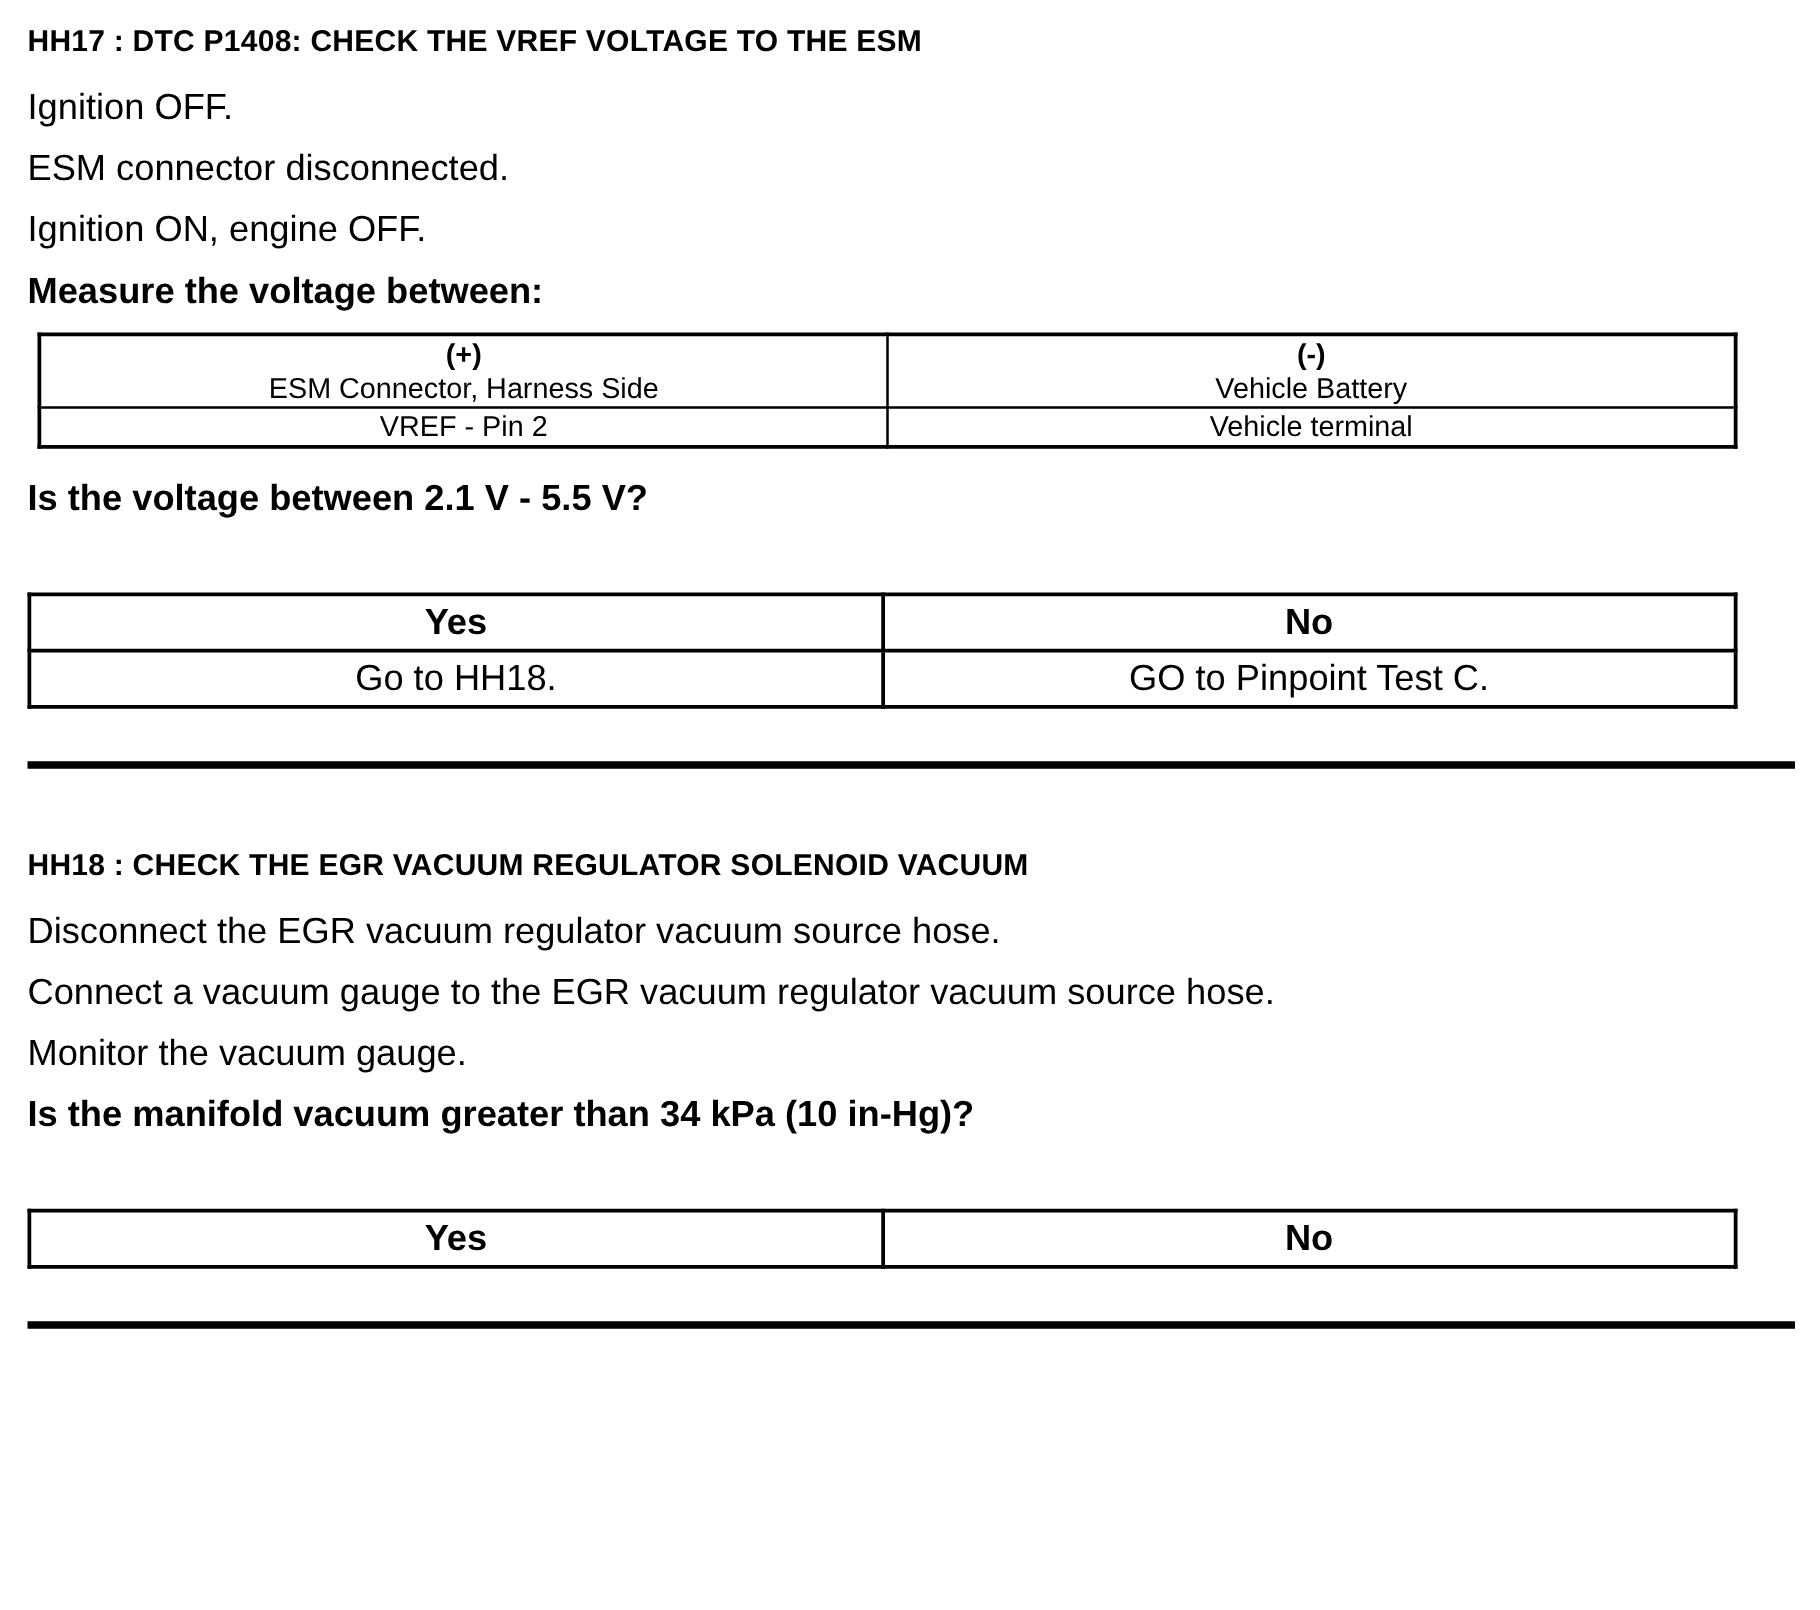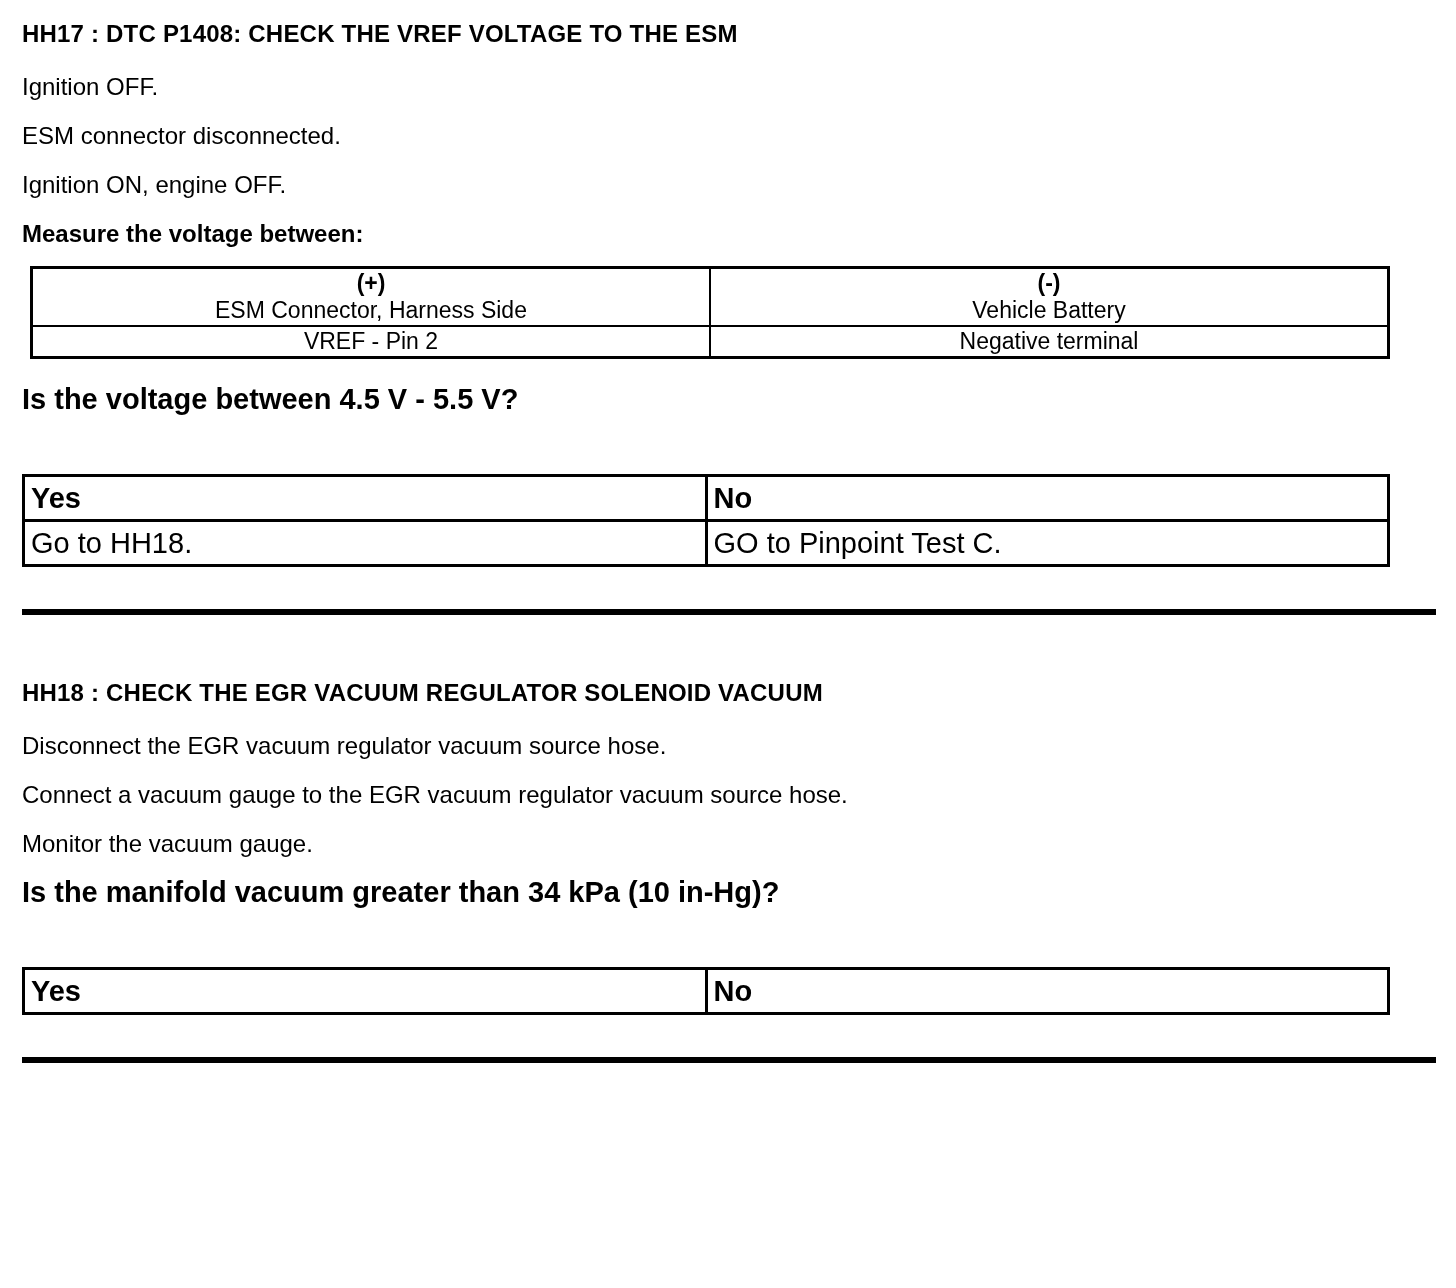--- a/index.html
+++ b/index.html
@@ -16,21 +16,21 @@
     background: #ffffff;
   }
 
   .section-heading {
     font-size: 24px;
     font-weight: bold;
     letter-spacing: 0.2px;
     margin: 8px 0 22px 0;
   }
   .step {
-    font-size: 24px;
+    font-size: 29px;
     margin: 0 0 16px 0;
     line-height: 33px;
   }
   .step.pre-table { margin-top: 9px; margin-bottom: 16px; font-weight: bold; }
 
   table { border-collapse: collapse; }
 
   .measure-table {
     width: 1360px;
     margin: 8px 0 24px 8px;
@@ -57,20 +57,21 @@
     width: 1368px;
     border: 3px solid #000;
     margin: 58px 0 42px 0;
   }
   .decision-table td {
     border: 3px solid #000;
     width: 50%;
     font-size: 29px;
     line-height: 34px;
     padding: 4px 6px;
+    text-align: center;
     vertical-align: middle;
   }
   .decision-table td.decision-header { font-weight: bold; height: 41px; }
   .decision-table td.action-cell { height: 44px; }
   .decision-table td.action-cell.tall { height: 84px; }
   .decision-table td.left-align { text-align: left; padding-left: 8px; }
 
   .section-rule {
     border: none;
     height: 6px;
@@ -100,26 +101,26 @@
             <div class="measure-header-sign">(+)</div>
             <div>ESM Connector, Harness Side</div>
           </td>
           <td>
             <div class="measure-header-sign">(-)</div>
             <div>Vehicle Battery</div>
           </td>
         </tr>
         <tr>
           <td>VREF - Pin 2</td>
-          <td>Negative terminal</td>
+          <td>Vehicle terminal</td>
         </tr>
       </tbody>
     </table>
 
-    <p class="question">Is the voltage between 4.5 V - 5.5 V?</p>
+    <p class="question">Is the voltage between 2.1 V - 5.5 V?</p>
 
     <table class="decision-table">
       <tbody>
         <tr>
           <td class="decision-header">Yes</td>
           <td class="decision-header">No</td>
         </tr>
         <tr>
           <td class="action-cell">Go to HH18.</td>
           <td class="action-cell">GO to Pinpoint Test C.</td>

